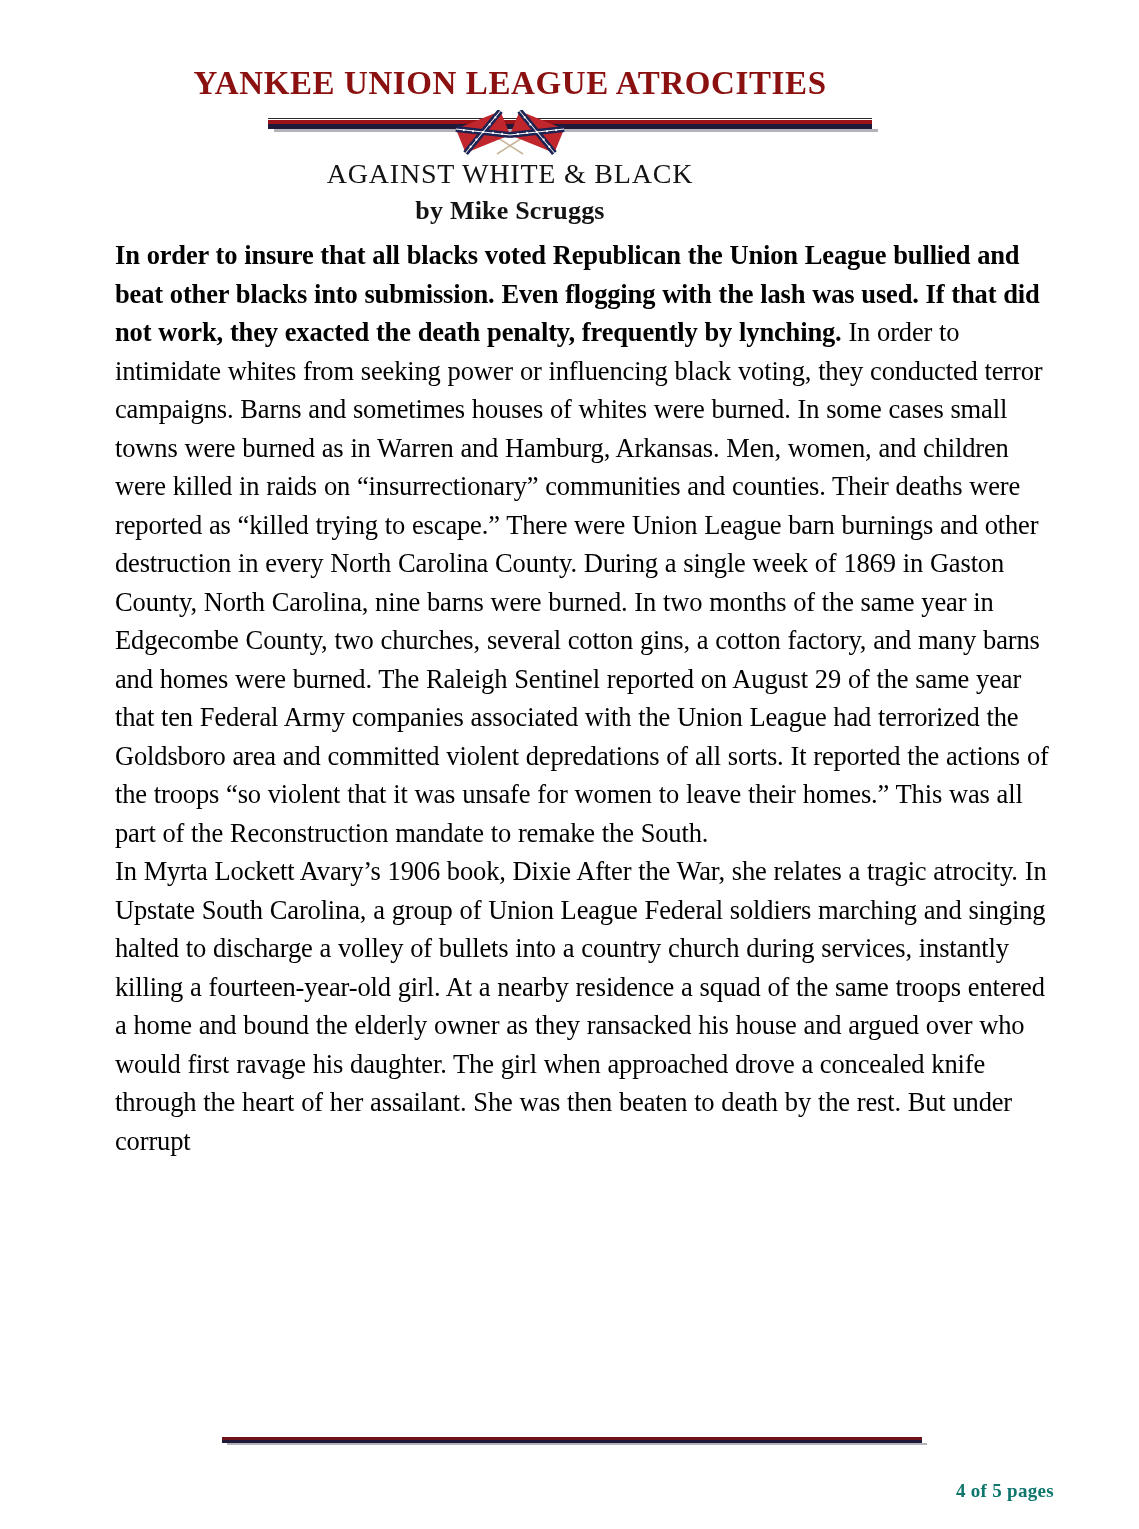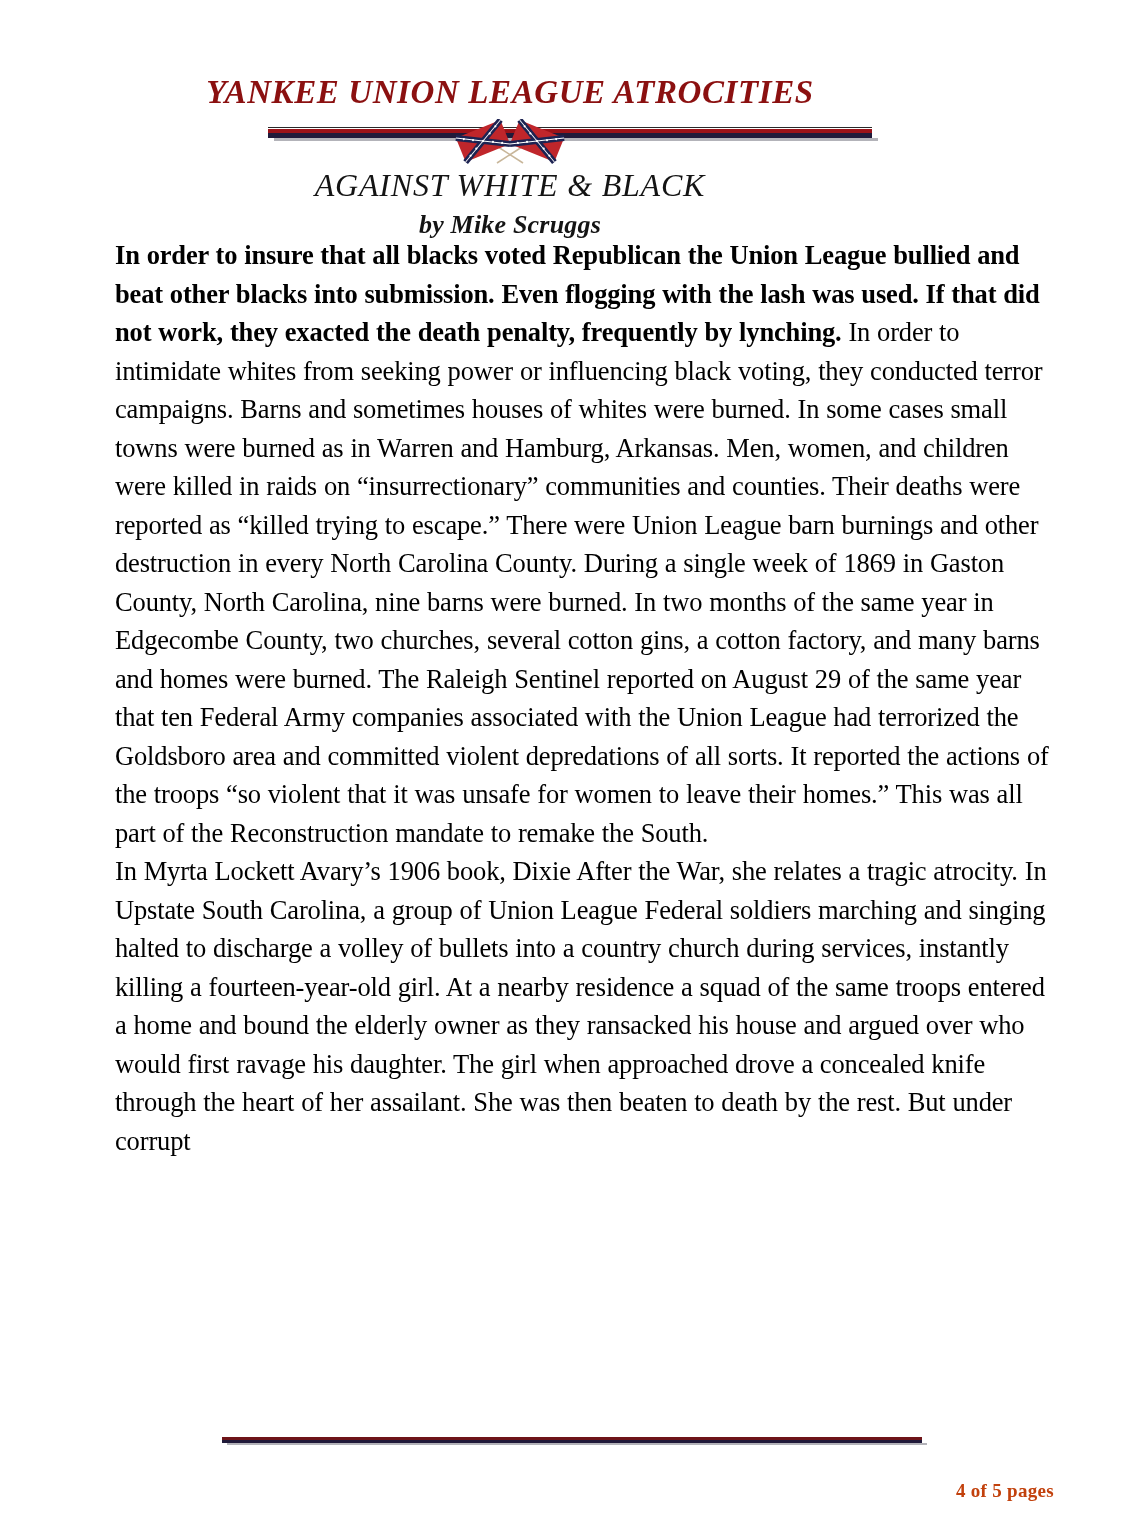--- a/index.html
+++ b/index.html
@@ -18,23 +18,22 @@
   .page {
     position: absolute;
     inset: 0;
     background: #ffffff;
   }
 
   
   .masthead {
     position: absolute;
     left: 0;
-    top: 13px;
+    top: 4px;
     width: 1020px;
-    font-style: italic;
   }
 
   .main-title {
     text-align: center;
     color: #8B1010;
     font-family: "Liberation Serif", "DejaVu Serif", serif;
     font-weight: bold;
     font-size: 33px;
     letter-spacing: 0.6px;
     line-height: 1;
@@ -93,21 +92,21 @@
     transform: translateX(-50%);
     width: 122px;
     height: 46px;
   }
 
   .subtitle {
     text-align: center;
     color: #141414;
     font-family: "Liberation Serif", "DejaVu Serif", serif;
     font-weight: normal;
-    font-size: 32px;
+    font-size: 28px;
     letter-spacing: 0.8px;
     margin-top: 2px;
     white-space: nowrap;
   }
 
   .byline {
     text-align: center;
     color: #141414;
     font-family: "Liberation Serif", "DejaVu Serif", serif;
     font-weight: bold;
@@ -166,21 +165,21 @@
     width: 100%;
     height: 2px;
     background: #a0a0a8;
     opacity: 0.8;
   }
 
   .page-count {
     position: absolute;
     right: 85px;
     top: 1480px;
-    color: #c2410c;
+    color: #0f766e;
     font-family: "Liberation Serif", "DejaVu Serif", serif;
     font-weight: bold;
     font-size: 19px;
     letter-spacing: 0.3px;
     white-space: nowrap;
   }
 </style>
 </head>
 <body>
 

